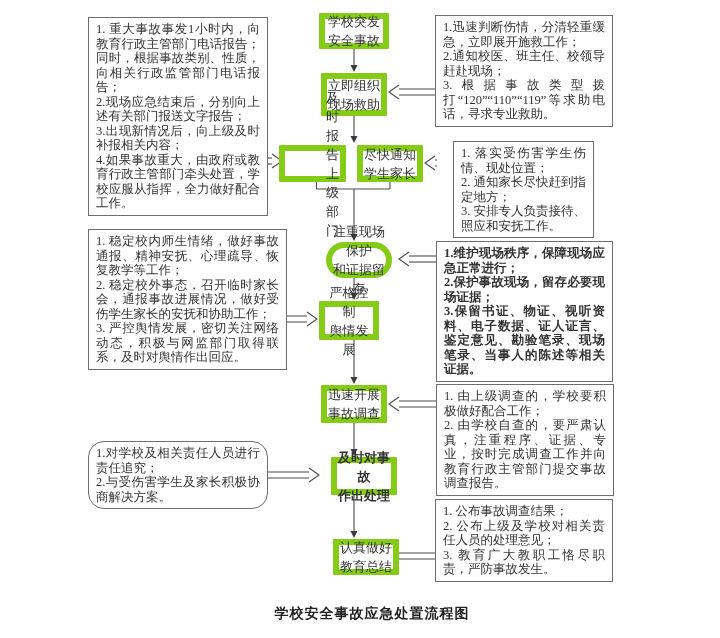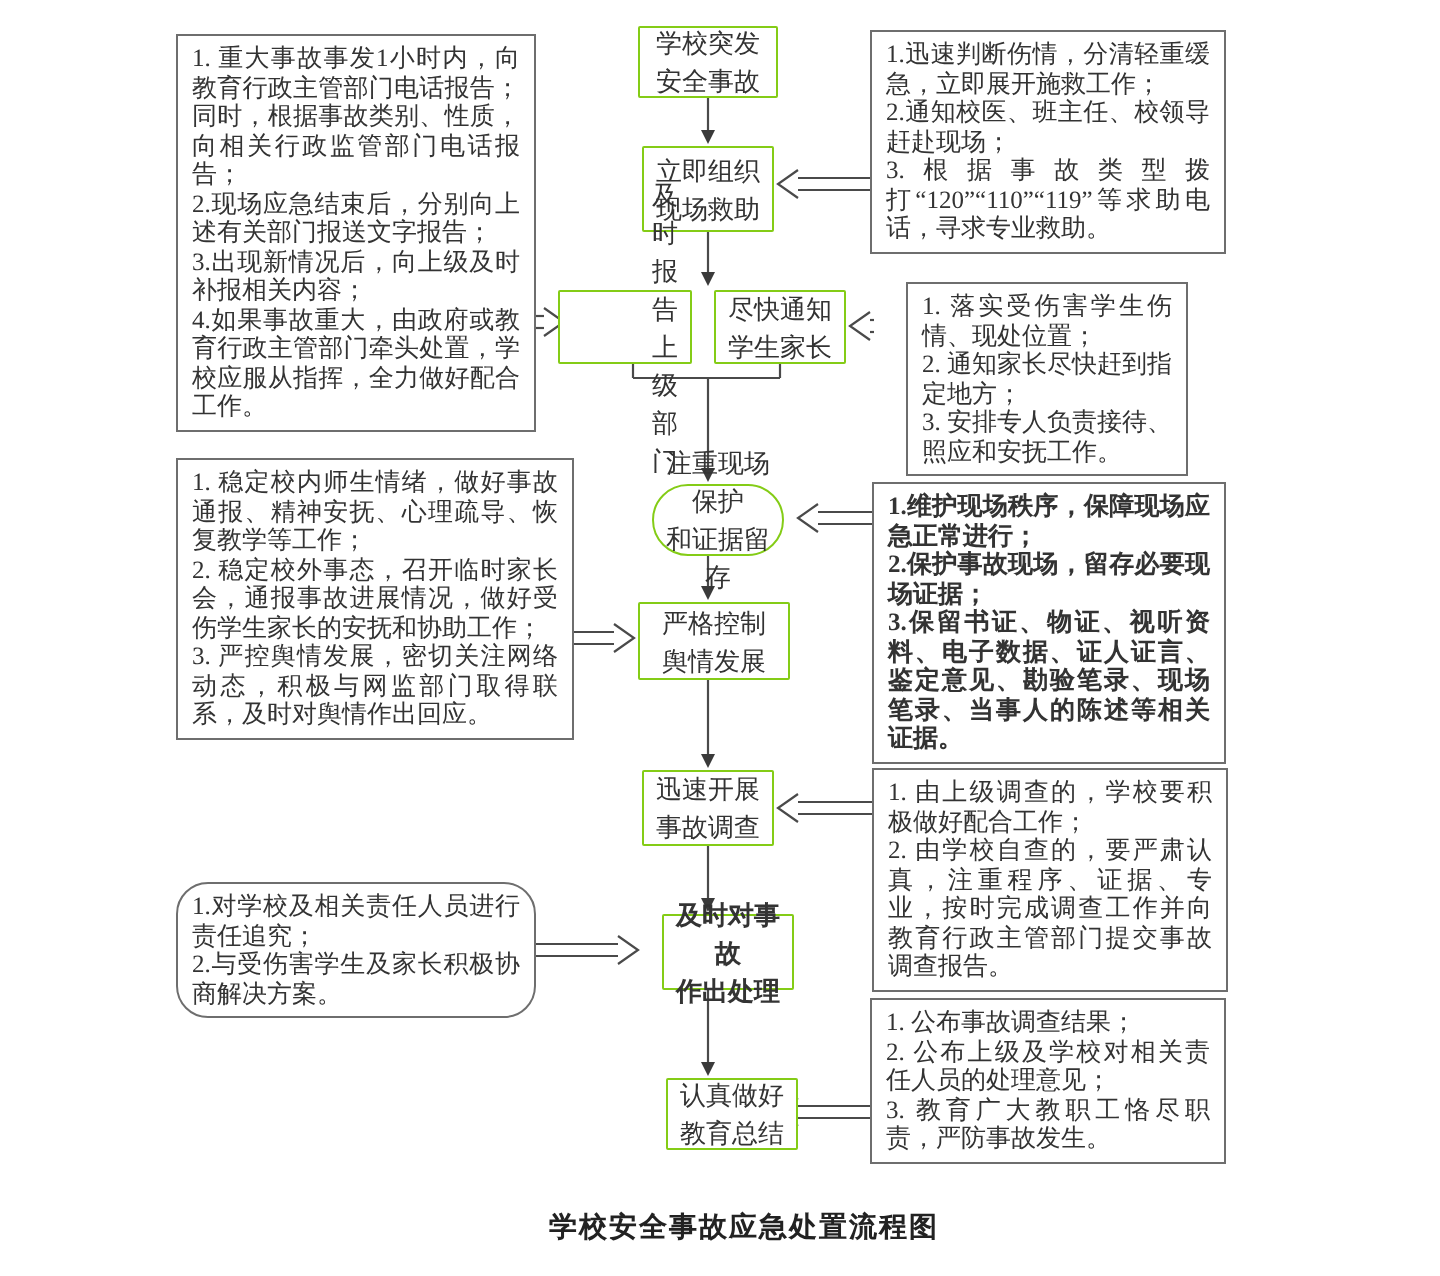--- a/index.html
+++ b/index.html
@@ -7,21 +7,21 @@
     position:relative;
     width:720px;height:638px;
     background:#ffffff;
     font-family:"Liberation Serif","DejaVu Serif",serif;
     color:#333333;
     overflow:hidden;
   }
   .node{
     position:absolute;
     box-sizing:border-box;
-    border:1px solid #84cc16;
+    border:6px solid #84cc16;
     background:#ffffff;
     display:flex;align-items:center;justify-content:center;
     text-align:center;
     white-space:pre-line;
     font-size:13px;line-height:19px;
     border-radius:1px;
     z-index:2;
   }
   .note{
     position:absolute;
@@ -44,21 +44,21 @@
     text-align:center;
     font-size:14px;font-weight:bold;color:#222222;
     letter-spacing:1px;
   }
   
   #n-incident   {left:319px;top:13px; width:70px;height:36px;}
   #n-rescue     {left:321px;top:73px; width:66px;height:43px;}
   #n-report     {left:279px;top:145px;width:67px;height:37px;padding-left:40px;}
   #n-notify     {left:357px;top:145px;width:66px;height:37px;}
   #n-preserve   {left:326px;top:242px;width:66px;height:36px;border-radius:18px;}
-  #n-opinion    {left:319px;top:301px;width:76px;height:39px;text-align:center;}
+  #n-opinion    {left:319px;top:301px;width:60px;height:39px;text-align:center;}
   #n-investigate{left:321px;top:385px;width:66px;height:38px;}
   #n-handle     {left:331px;top:457px;width:66px;height:38px;font-weight:bold;}
   #n-summary    {left:321px;top:539px;width:66px;height:36px;margin-left:12px;}
   
   #note-left1 {left:88px; top:17px; width:180px;min-height:174px;}
   #note-left2 {left:88px; top:229px;width:199px;min-height:137px;}
   #note-left3 {left:88px; top:441px;width:180px;min-height:67px;border-radius:16px;}
   #note-right1{left:435px;top:15px; width:178px;min-height:101px;}
   #note-right2{left:437px;top:141px;width:141px;min-height:85px;margin-left:16px;}
   #note-right3{left:436px;top:241px;width:177px;min-height:124px;font-weight:bold;}

